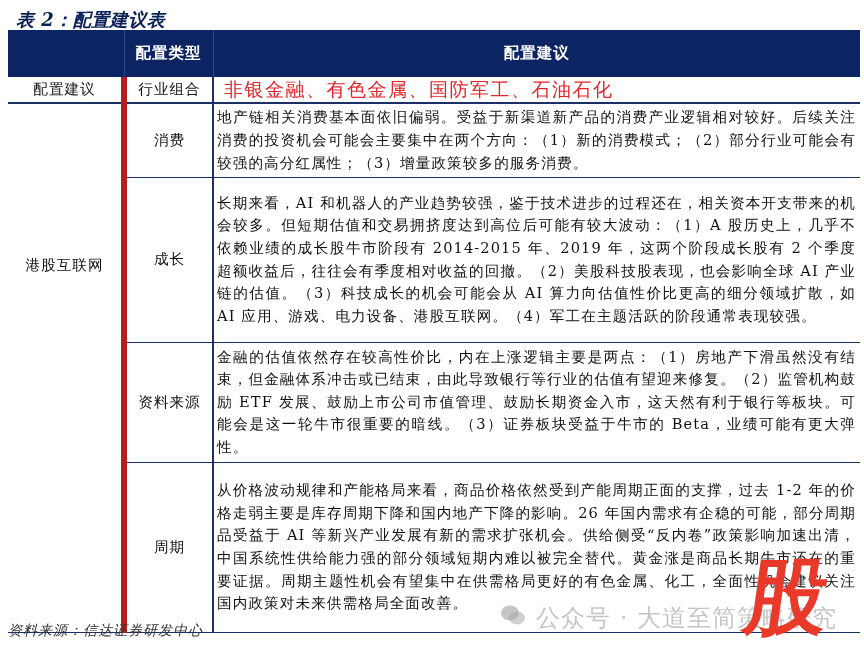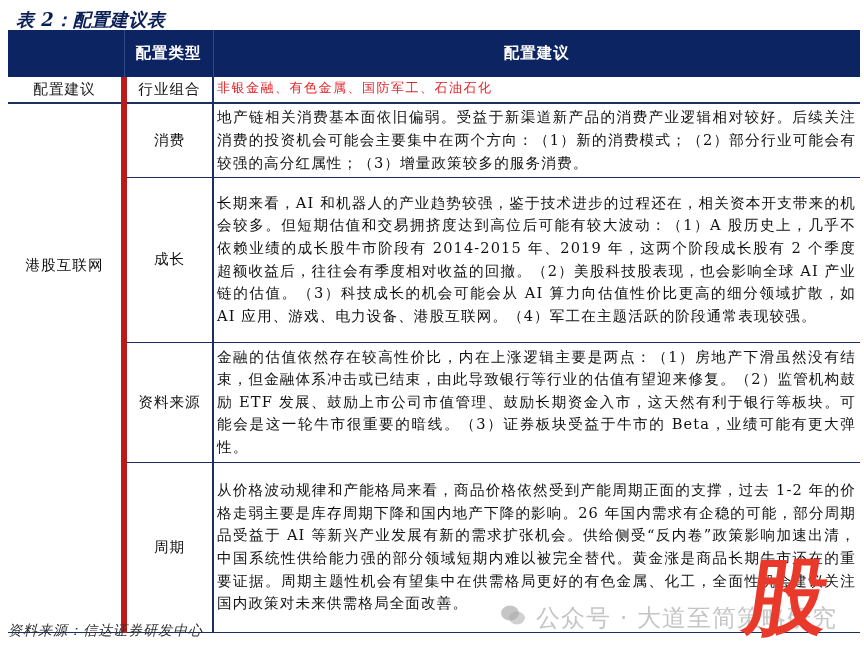--- a/index.html
+++ b/index.html
@@ -14,21 +14,21 @@
   table.cfg col.c3 { width:647px; }
   thead th { background:#0c2461; color:#ffffff; height:47px; font-weight:bold;
              font-size:15.5px; letter-spacing:1px; text-align:center; padding:0;
              border-left:1px solid #2e4a8c; }
   thead th:first-child { border-left:none; }
   tbody td { border-bottom:1.5px solid #1c2f63; padding:0; vertical-align:middle; }
   td.cat { text-align:center; letter-spacing:1px; font-size:14.6px; }
   td.c2cell { border-left:6px solid #b91c1c; border-right:2px solid #1c2f63;
               text-align:center; letter-spacing:1px; }
   td.body { padding:1px 4px 1px 3px; text-align:justify; letter-spacing:1.1px; }
-  td.red { color:#e0262a; letter-spacing:1.5px; padding-left:3px; font-size:13px;font-family:Liberation Mono, monospace; }
+  td.red { color:#e0262a; letter-spacing:1.5px; padding-left:10px; font-size:19px; }
   td.leftcat { border-bottom:1.5px solid #1c2f63; }
   tr.r-top td { height:25px; border-bottom:2px solid #1c2f63; }
   .source { position:absolute; left:8px; top:622px; font-size:14px; font-style:italic; color:#333; letter-spacing:1px; }
   .wm-text { position:absolute; left:536px; top:602px; font-family:"DejaVu Sans","Liberation Sans",sans-serif;
              font-size:24px; color:rgba(150,150,150,0.55); letter-spacing:1px; white-space:nowrap; }
   .wm-icon { position:absolute; left:500px; top:604px; width:26px; height:22px; }
   .wm-stamp { position:absolute; left:746px; top:556px; font-family:"DejaVu Sans","Liberation Sans",sans-serif;
               font-size:82px; font-weight:bold; color:#e8392b; line-height:82px; transform:skewX(-8deg); }
 </style>
 </head>

